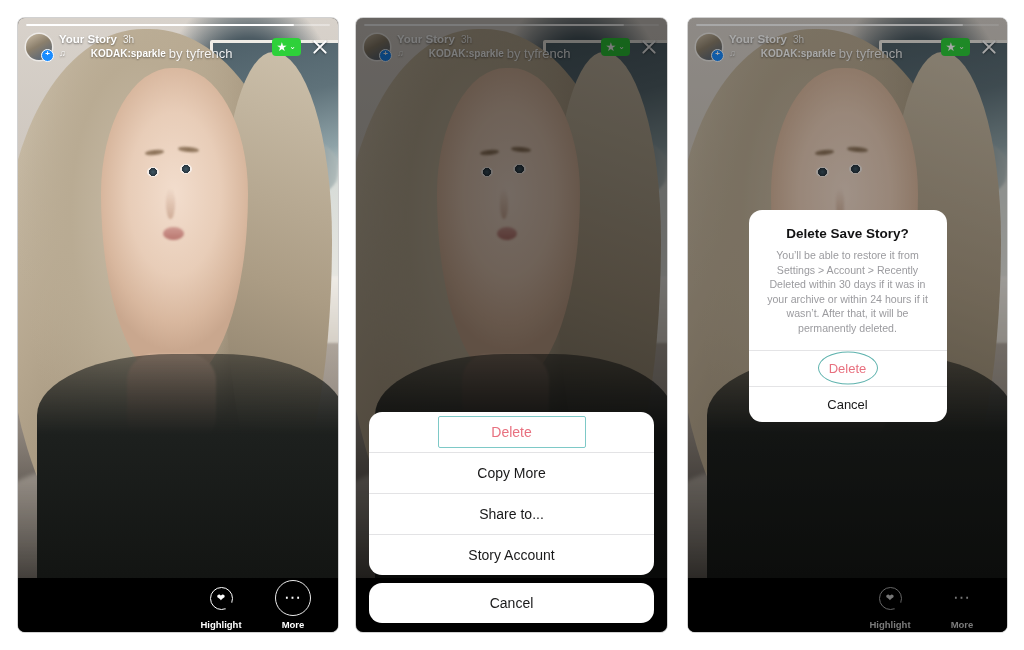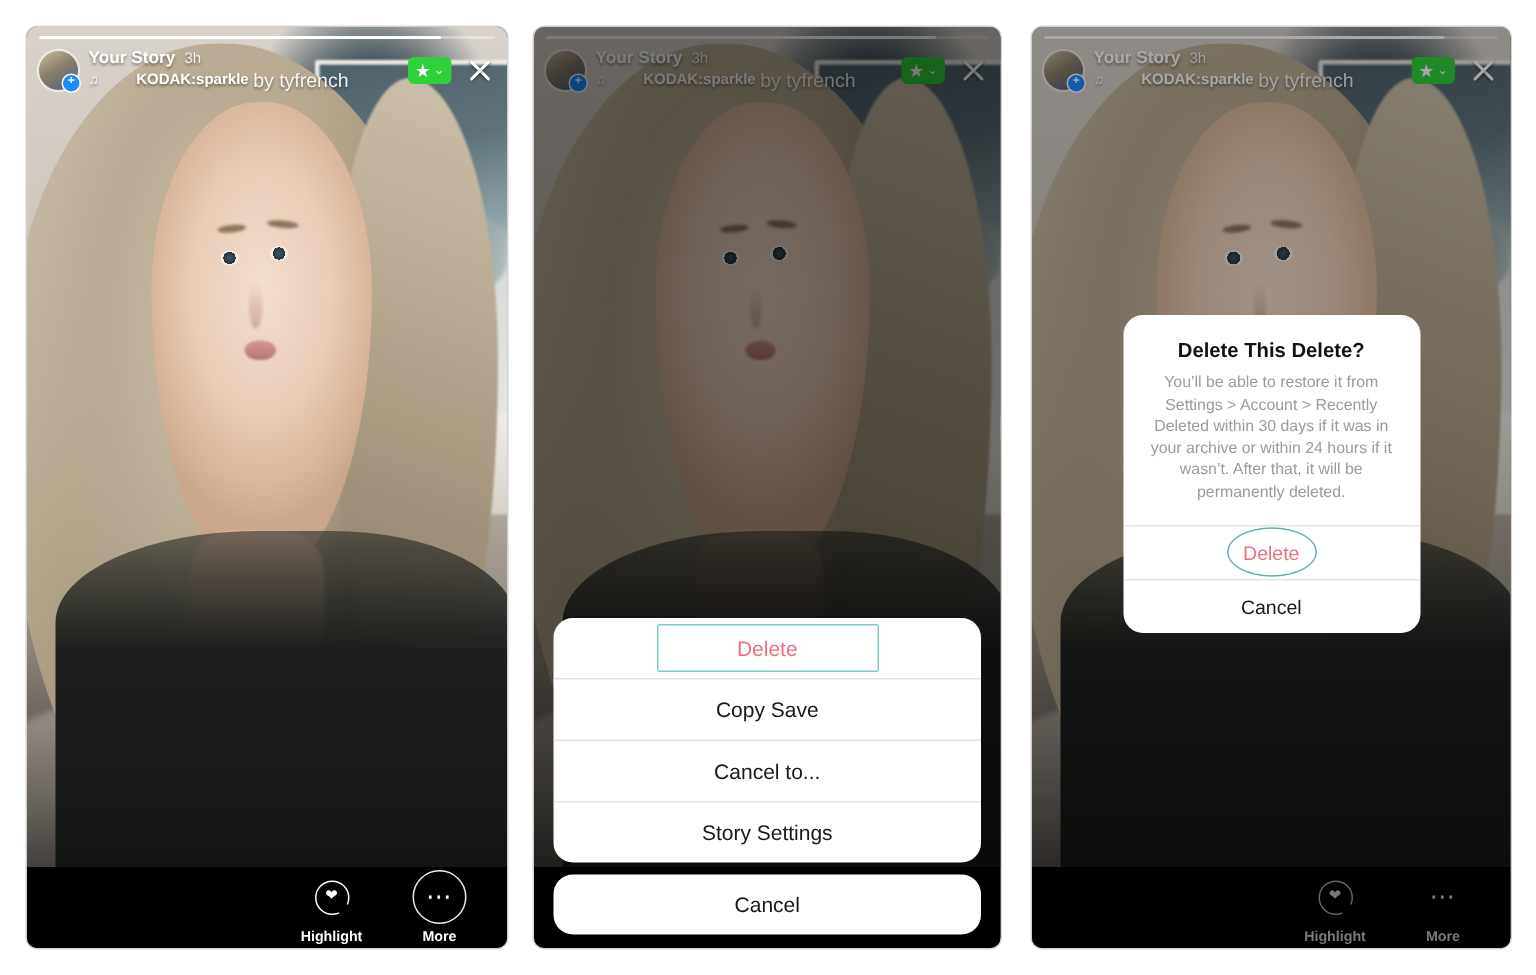--- a/index.html
+++ b/index.html
@@ -318,27 +318,27 @@
 
     <div class="dimmer"></div>
 
     <div class="sheet-wrap">
       <div class="sheet">
         <div class="sheet-item danger">
           <span>Delete</span>
           <span class="annot-rect"></span>
         </div>
         <div class="sheet-item">
-          <span>Copy Save</span>
+          <span>Copy More</span>
         </div>
         <div class="sheet-item">
-          <span>Cancel to...</span>
+          <span>Share to...</span>
         </div>
         <div class="sheet-item">
-          <span>Story Settings</span>
+          <span>Story Account</span>
         </div>
       </div>
       <div class="sheet-cancel">
         <span>Cancel</span>
       </div>
     </div>
   </div>
 
   <div class="phone" id="panel3">
     <div class="photo">
@@ -400,21 +400,21 @@
           <span class="dots">⋯</span>
         </div>
         <div class="botlabel">More</div>
       </div>
     </div>
 
     <div class="dimmer light"></div>
 
     <div class="alert">
       <div class="alert-body">
-        <div class="alert-title">Delete This Delete?</div>
+        <div class="alert-title">Delete Save Story?</div>
         <p class="alert-msg">You’ll be able to restore it from Settings &gt; Account &gt; Recently Deleted within 30 days if it was in your archive or within 24 hours if it wasn’t. After that, it will be permanently deleted.</p>
       </div>
       <div class="alert-btn danger">
         <span>Delete</span>
         <span class="annot-ellipse"></span>
       </div>
       <div class="alert-btn">
         <span>Cancel</span>
       </div>
     </div>

